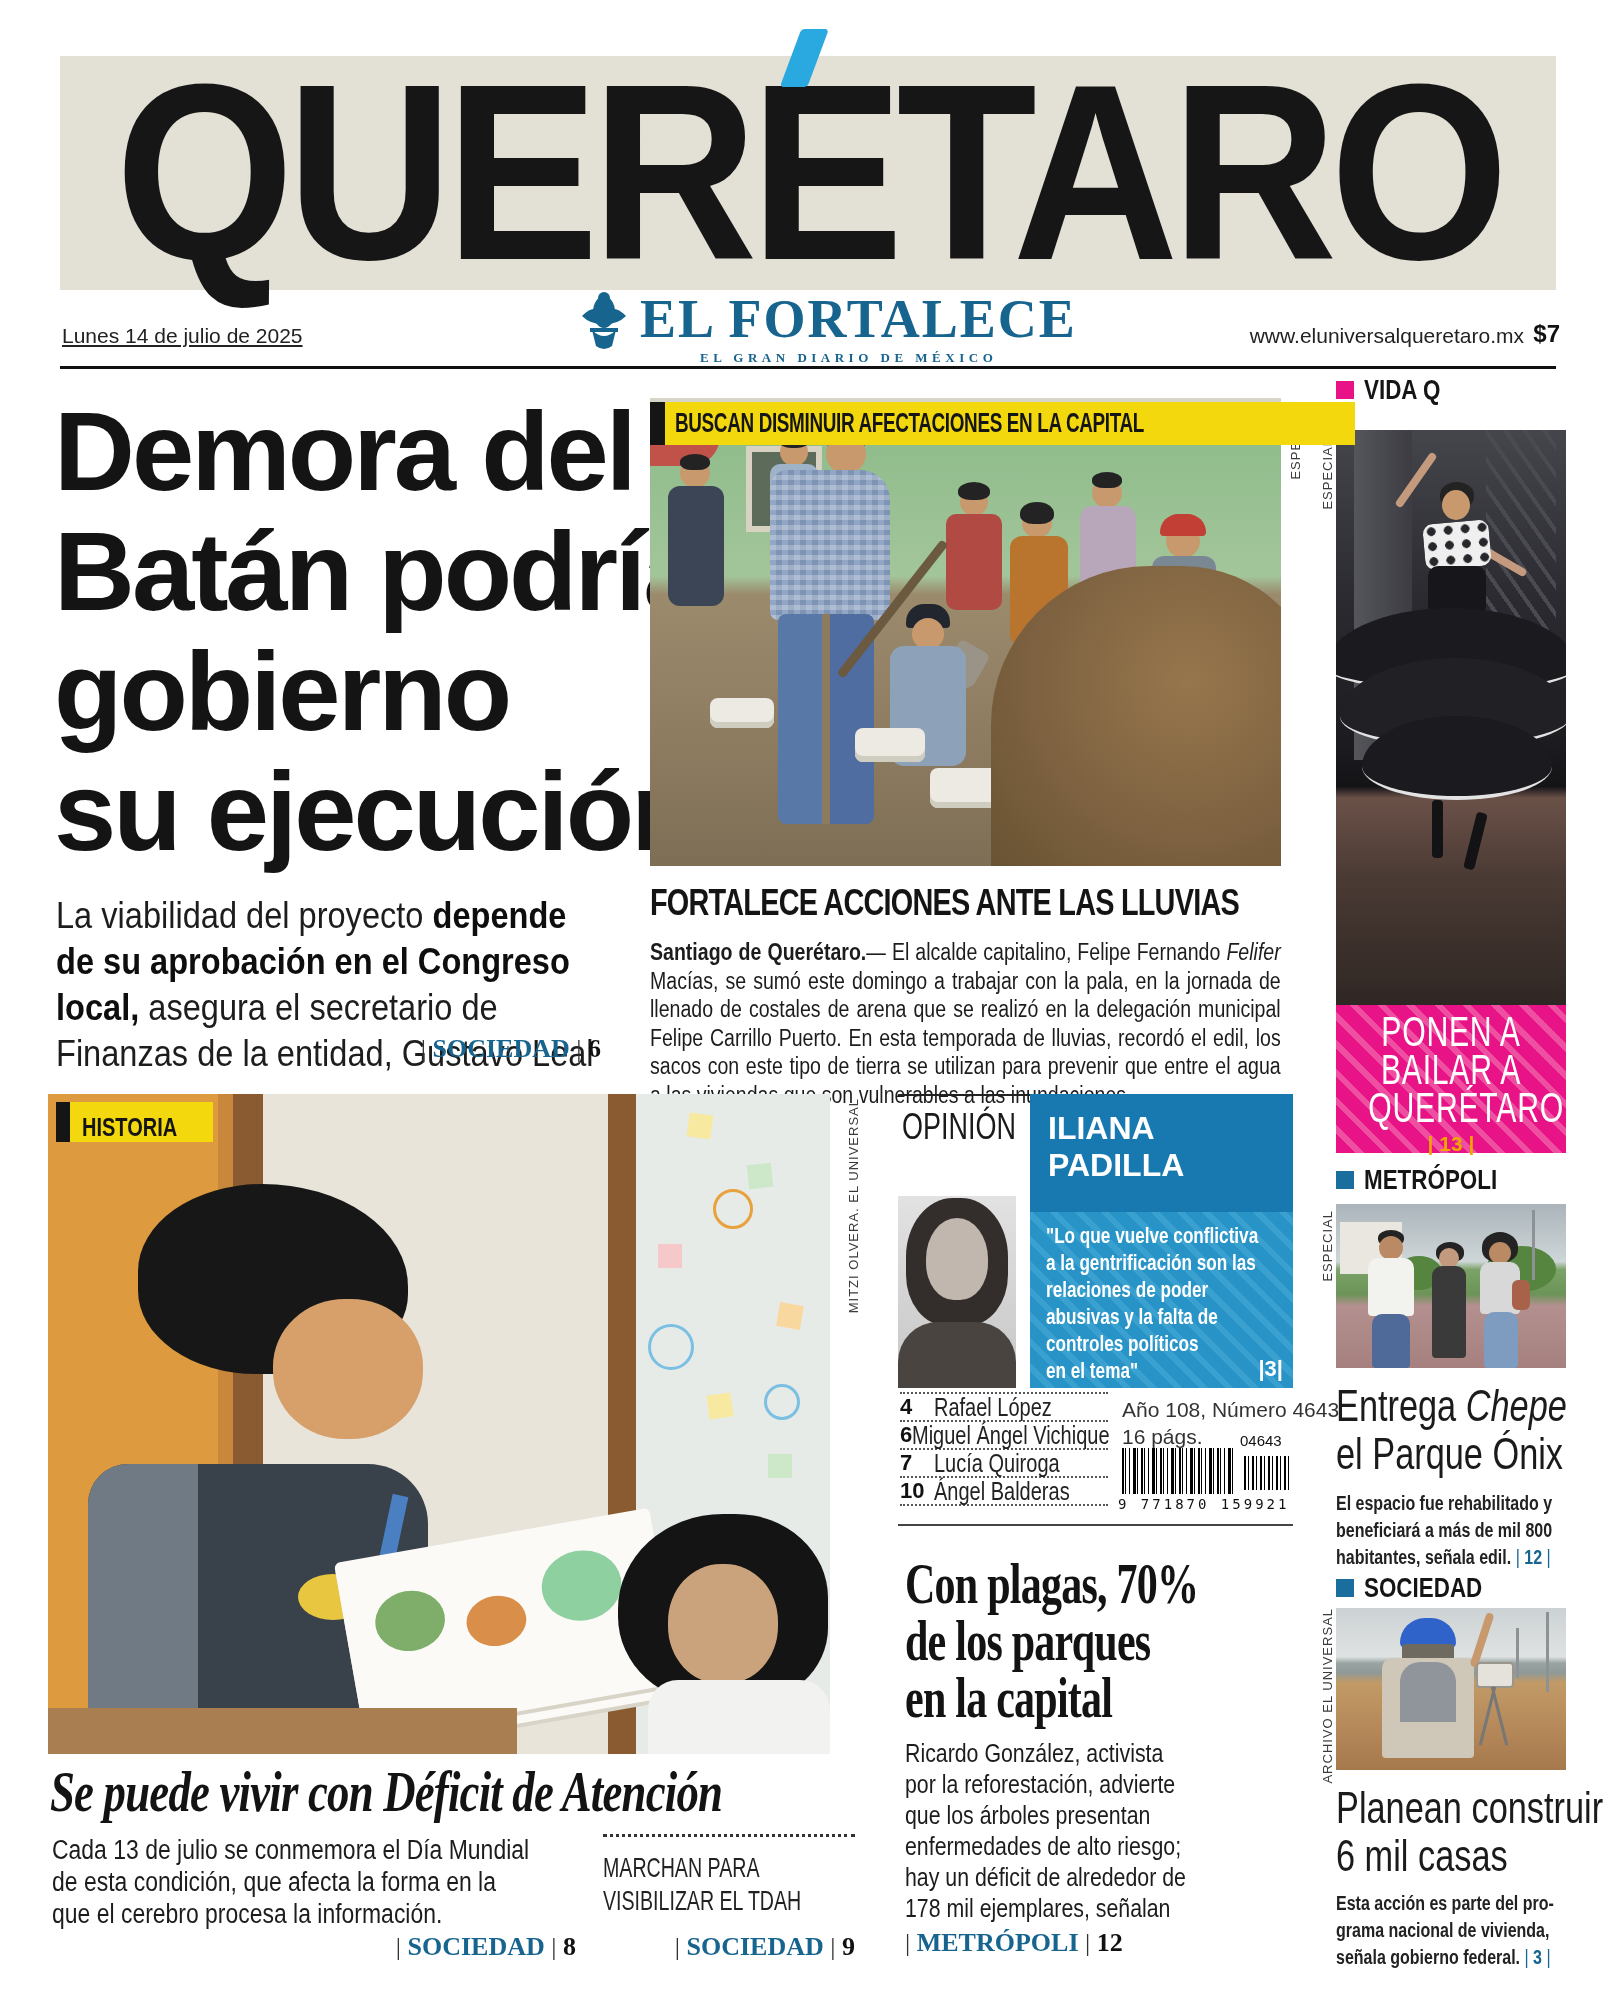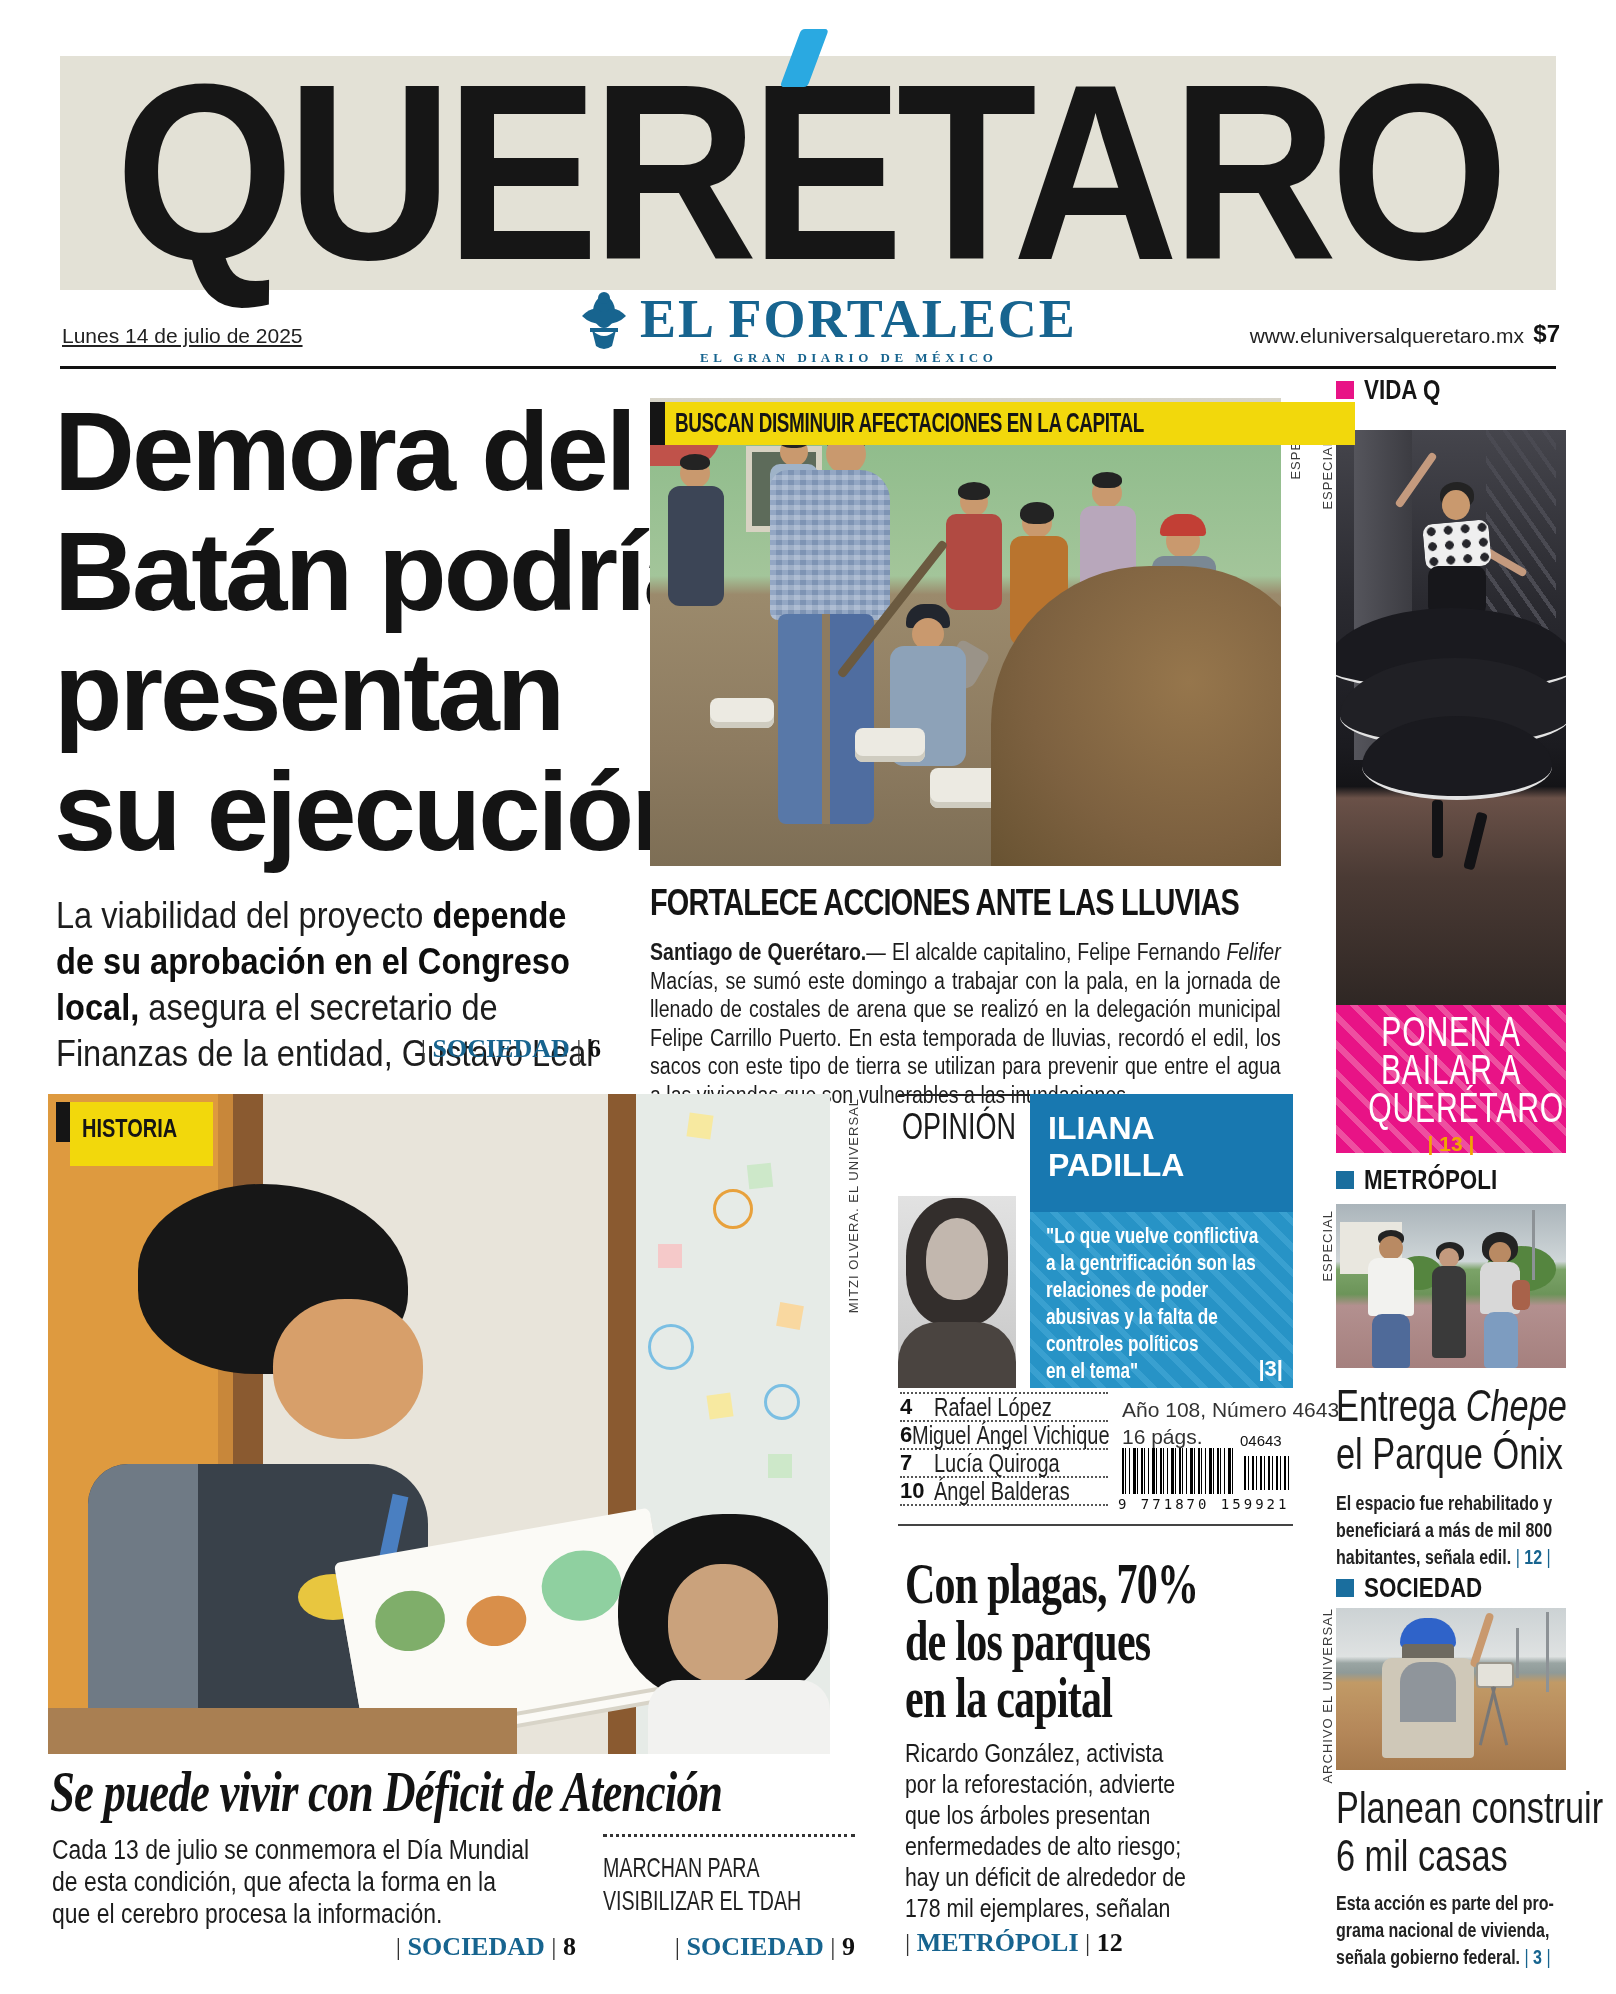--- a/index.html
+++ b/index.html
@@ -44,21 +44,21 @@
   .kicker .ksec{color:#17648f;}
   .lead-kicker{left:56px;top:1034px;width:545px;text-align:right;}
 
   
   .banner{left:650px;top:402px;height:43px;display:flex;z-index:5;}
   .banner .bar{width:15px;background:#151515;height:100%;}
   .banner .yel{background:#f2d80c;height:100%;display:flex;align-items:center;padding:0 10px;}
   .banner .txt{font-weight:700;font-size:27px;letter-spacing:-0.5px;color:#151515;white-space:nowrap;}
   .tag{display:flex;z-index:5;height:40px;}
   .tag .bar{width:14px;background:#151515;height:100%;}
-  .tag .yel{background:#f2d80c;height:100%;display:flex;align-items:flex-start;padding:12px 12px;}
+  .tag .yel{background:#f2d80c;height:100%;display:flex;align-items:flex-end;padding:0 12px;}
   .tag .txt{font-weight:700;font-size:25px;color:#151515;white-space:nowrap;}
 
   
   .photo{overflow:hidden;}
   .vcred{position:absolute;writing-mode:vertical-rl;transform:rotate(180deg);
          font-size:13px;color:#3a3a3a;letter-spacing:1px;white-space:nowrap;}
 
   .main-photo{left:650px;top:398px;width:631px;height:468px;
      background:linear-gradient(180deg,#d8d5c9 0,#c9c7ba 7%,#8fbc8b 8%,#a3c59a 38%,#9b8a6c 42%,#8d7b60 75%,#7d6e55 100%);}
   .mp-window{position:absolute;left:96px;top:48px;width:64px;height:74px;background:#5d6b5a;border:6px solid #d7d2c2;}
@@ -202,21 +202,21 @@
     <div class="logo-tag">EL GRAN DIARIO DE MÉXICO</div>
     <div class="date-line">Lunes 14 de julio de 2025</div>
     <div class="site-line">www.eluniversalqueretaro.mx</div>
     <div class="price">$7</div>
   </div>
   <div class="abs mast-rule"></div>
 
   <div class="abs lead-hl sx84">
     <div>Demora del</div>
     <div>Batán podría</div>
-    <div>presentan</div>
+    <div>gobierno</div>
     <div>su ejecución</div>
   </div>
   <div class="abs lead-deck sx88">
     <div style="white-space:nowrap"><span>La viabilidad del proyecto </span><span class="b">depende</span></div>
     <div style="white-space:nowrap"><span class="b">de su aprobación en el Congreso</span></div>
     <div style="white-space:nowrap"><span class="b">local,</span><span> asegura el secretario de</span></div>
     <div style="white-space:nowrap"><span>Finanzas de la entidad, Gustavo Leal</span></div>
   </div>
   <div class="abs kicker lead-kicker">
     <span class="pipe">|</span>

